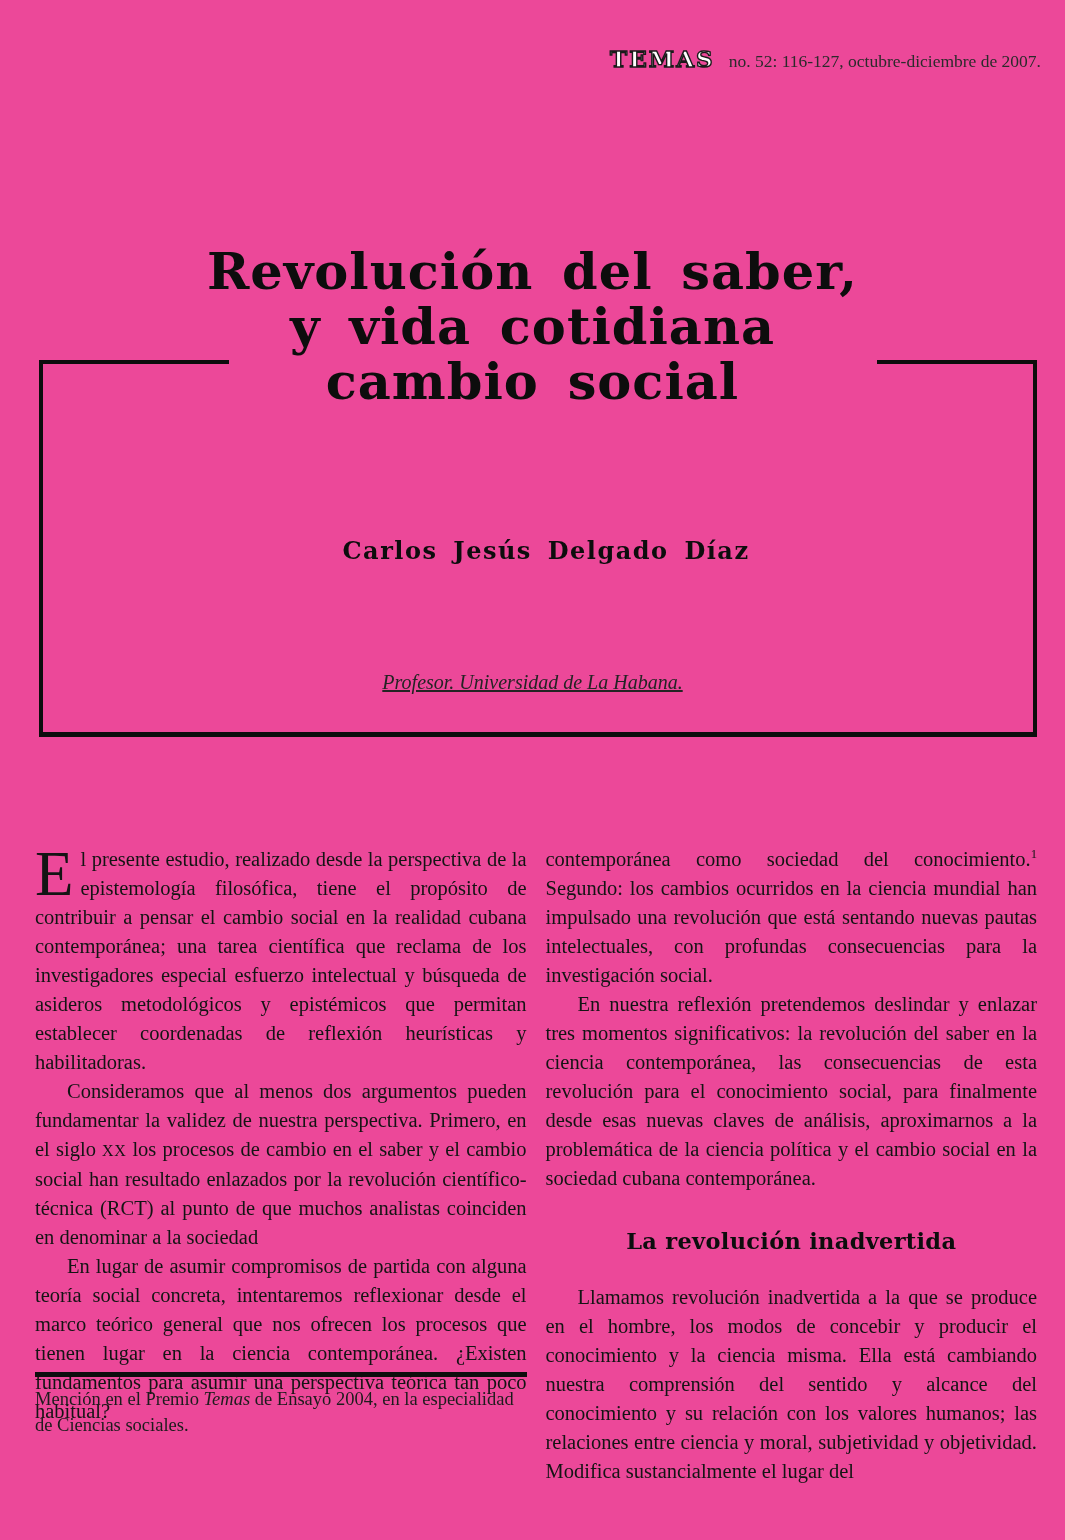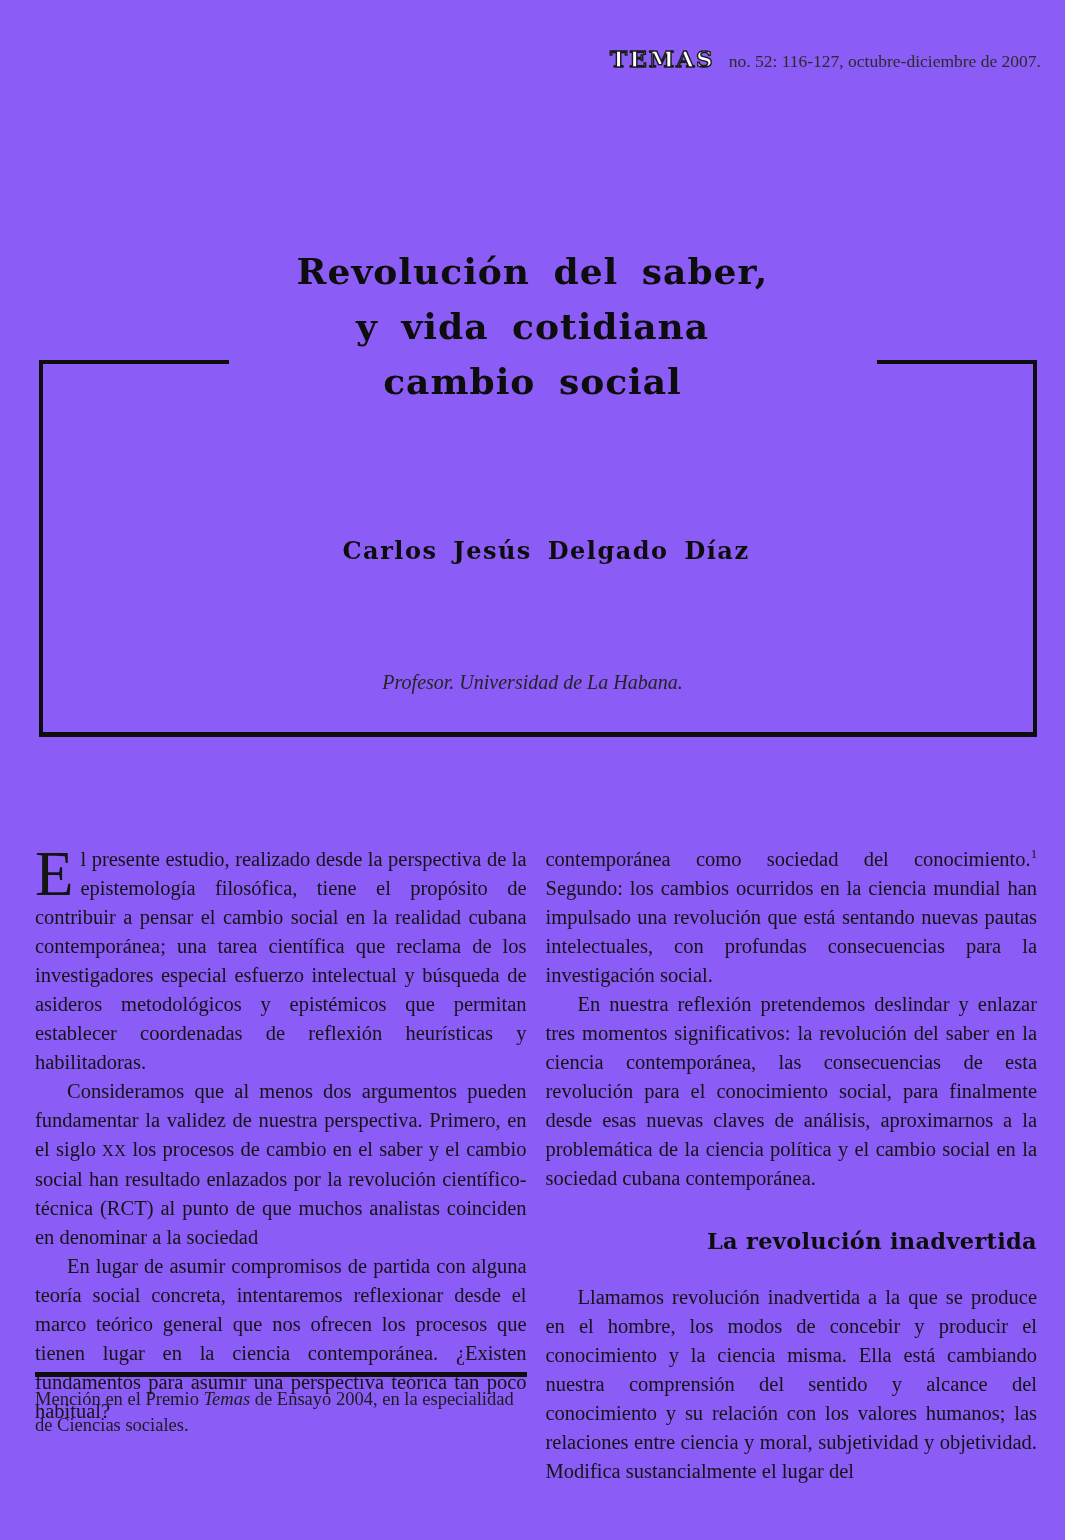--- a/index.html
+++ b/index.html
@@ -1,20 +1,20 @@
 <!DOCTYPE html>
 <html><head>
 <meta charset="utf-8">
 <style>
   * { margin:0; padding:0; box-sizing:border-box; }
   html,body { background:#888; }
   .page {
     position:relative;
     width:1065px; height:1540px;
-    background:#8b5cf6;
+    background:#ec4899;
     color:#141414;
     font-family:"Liberation Serif", serif;
     overflow:hidden;
     margin:0 auto;
   }
 
   
   .journal-header {
     position:absolute; top:36px; right:24px;
     display:flex; align-items:baseline; gap:14px;
@@ -29,21 +29,21 @@
   }
   .journal-issue {
     font-size:17.5px; color:#2b2b2b;margin-top:15px;
   }
 
   
   .article-title {
     position:absolute; top:244px; left:0; width:100%;
     text-align:center; z-index:3;
     font-family:"DejaVu Serif", serif;
-    font-weight:bold; font-size:36px; line-height:55px;
+    font-weight:bold; font-size:51px; line-height:55px;
     letter-spacing:1px; word-spacing:10px;
     color:#0d0d0d;
   }
 
   
   .title-box {
     position:absolute; left:39px; top:360px;
     width:998px; height:377px;
     border-left:4px solid #0d0d0d;
     border-right:4px solid #0d0d0d;
@@ -59,21 +59,21 @@
   .article-author {
     position:absolute; top:536px; left:0; width:100%;
     text-align:center; z-index:3;
     font-family:"DejaVu Serif", serif;
     font-weight:bold; font-size:24px; letter-spacing:1.5px;
     word-spacing:6px; color:#0d0d0d;padding-left:27px;
   }
   .article-affiliation {
     position:absolute; top:671px; left:0; width:100%;
     text-align:center; z-index:3;
-    font-style:italic; font-size:20px; color:#242424;
+    font-style:italic; font-size:20px; color:#242424;text-decoration:underline;
   }
 
   
   .body-columns {
     position:absolute; top:845px; left:35px;
     width:1002px;
     display:flex; gap:19px;
   }
   .col { width:50%; font-size:20.5px; line-height:29px; text-align:justify; }
   .col p { margin:0; }
@@ -86,21 +86,21 @@
     font-family:"Liberation Serif", serif;
   }
   .smallcaps { text-transform:uppercase; font-size:0.78em; letter-spacing:0.5px; }
   sup.fnref { font-size:0.62em; line-height:0; }
 
   .section-heading {
     font-family:"DejaVu Serif", serif;
     font-weight:bold; font-size:22.5px;
     letter-spacing:0.3px;
     margin:34px 0 27px 0 !important;
-    text-align:right; text-indent:0 !important;
+    text-align:center; text-indent:0 !important;
     color:#0d0d0d;
   }
 
   
   .footnote-block {
     position:absolute; left:35px; top:1372px; width:492px;
   }
   .footnote-rule { height:5px; background:#0d0d0d; width:100%; margin-bottom:9px; }
   .footnote-text { font-size:18.5px; line-height:26px; color:#1c1c1c; }
 

